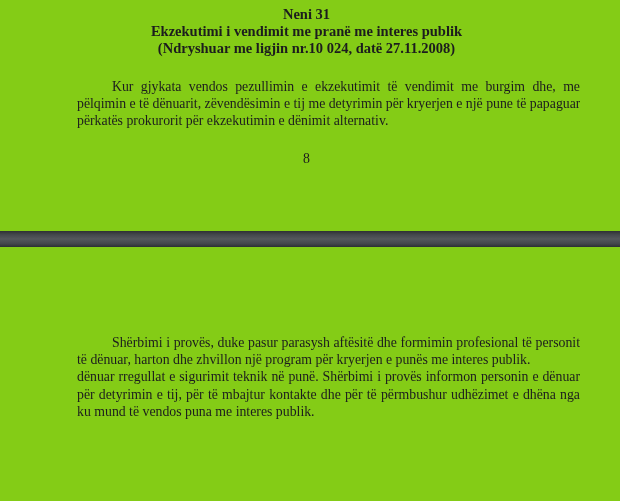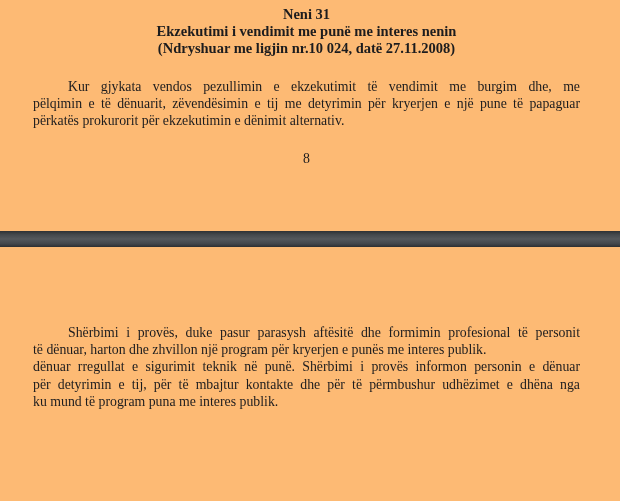--- a/index.html
+++ b/index.html
@@ -4,21 +4,21 @@
 <style>
   html, body {
     margin: 0;
     padding: 0;
     background: #ffffff;
   }
   .stage {
     position: relative;
     width: 620px;
     height: 501px;
-    background: #fdba74;
+    background: #84cc16;
     overflow: hidden;
     font-family: "Liberation Serif", "DejaVu Serif", serif;
     color: #1c1c1e;
   }
   .center-col {
     position: absolute;
     left: 33px;
     width: 547px;
     text-align: center;
   }
@@ -41,27 +41,28 @@
     font-weight: bold;
   }
   .body-block {
     position: absolute;
     left: 33px;
     width: 547px;
     font-size: 13.8px;
     line-height: 17.2px;
   }
   .para1 { top: 78px; }
-  .page2-block { top: 324px; }
+  .page2-block { top: 334px; }
   .line {
     height: 17.2px;
     overflow: hidden;
     white-space: nowrap;
     text-align: justify;
     text-align-last: justify;
+    margin-left: 44px;
   }
   .line.indent { text-indent: 35px; }
   .line.last {
     text-align: center;
     text-align-last: left;
   }
   .page-number {
     top: 150px;
     font-size: 13.8px;
     line-height: 17.2px;
@@ -80,21 +81,21 @@
       #2c2f32 100%);
   }
 </style>
 </head>
 <body>
 
 <div class="stage">
 
   <section>
     <div class="center-col article-heading">Neni 31</div>
-    <div class="center-col article-title">Ekzekutimi i vendimit me punë me interes nenin</div>
+    <div class="center-col article-title">Ekzekutimi i vendimit me pranë me interes publik</div>
     <div class="center-col article-subtitle">(Ndryshuar me ligjin nr.10 024, datë 27.11.2008)</div>
     <div class="body-block para1">
         <div class="line indent">Kur gjykata vendos pezullimin e ekzekutimit të vendimit me burgim dhe, me</div>
         <div class="line">pëlqimin e të dënuarit, zëvendësimin e tij me detyrimin për kryerjen e një pune të papaguar</div>
         <div class="line last">përkatës prokurorit për ekzekutimin e dënimit alternativ.</div>
       </div>
     <div class="center-col page-number">8</div>
   </section>
 
   <div class="separator-bar"></div>
@@ -102,17 +103,17 @@
   <section class="body-block page2-block">
     <div class="para">
         <div class="line indent">Shërbimi i provës, duke pasur parasysh aftësitë dhe formimin profesional të personit</div>
         <div class="line last">të dënuar, harton dhe zhvillon një program për kryerjen e punës me interes publik.</div>
       </div>
     <div class="para">
         <div class="line">dënuar rregullat e sigurimit teknik në punë. Shërbimi i provës informon personin e dënuar</div>
         <div class="line">për detyrimin e tij, për të mbajtur kontakte dhe për të përmbushur udhëzimet e dhëna nga</div>
       </div>
     <div class="para">
-        <div class="line last">ku mund të program puna me interes publik.</div>
+        <div class="line last">ku mund të vendos puna me interes publik.</div>
       </div>
   </section>
 
 </div>
 
 </body></html>

